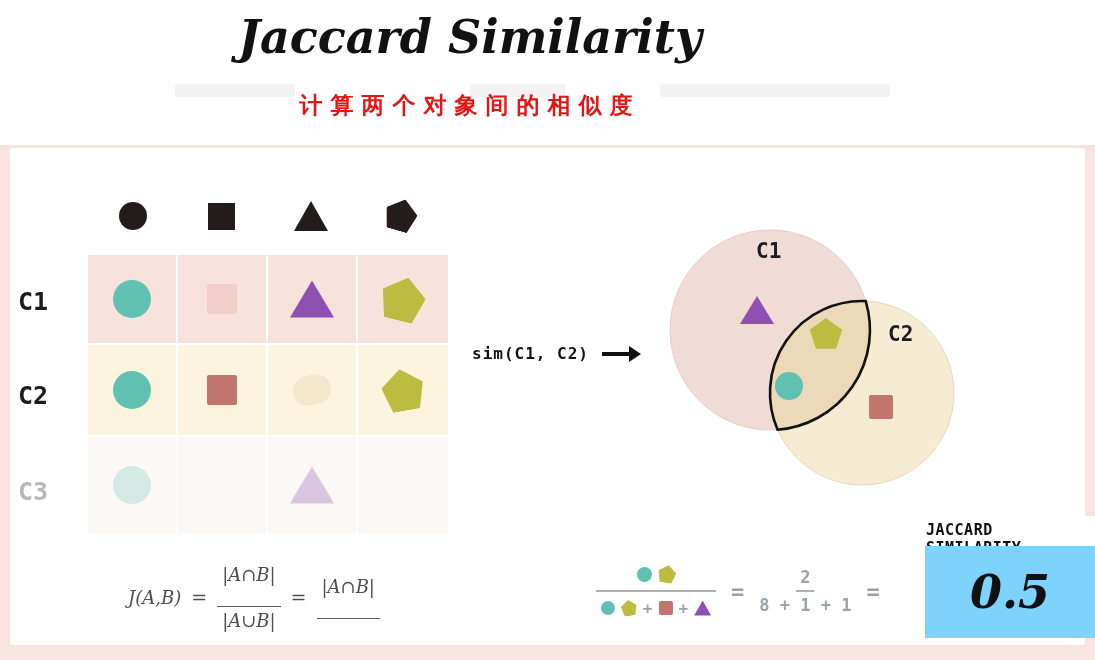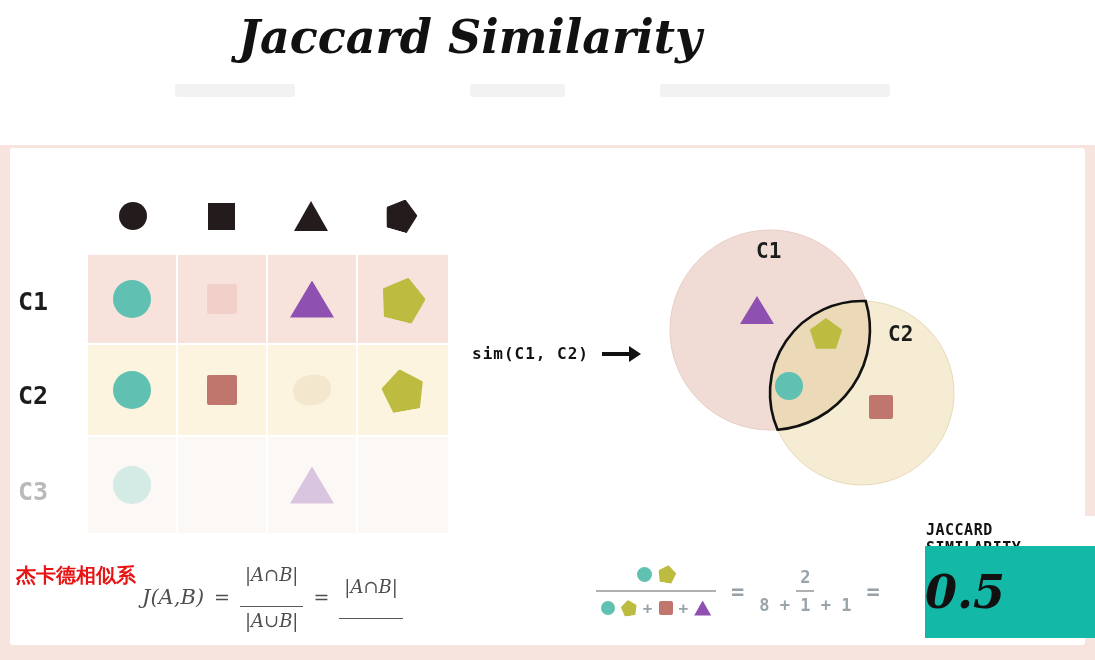--- a/index.html
+++ b/index.html
@@ -72,21 +72,21 @@
   
   .venn { position:absolute; left:640px; top:225px; }
   .venn text { font-family:"DejaVu Sans Mono", monospace; font-weight:bold; font-size:21px; fill:#1c1c1c; }
 
   
   .formula-label { position:absolute; left:16px; top:558px; font-size:20px; font-weight:bold;
                    color:#e81414; line-height:1.75; }
   .formula { position:absolute; left:128px; top:566px; height:62px; display:flex;
              align-items:center; gap:10px; font-family:"DejaVu Serif", serif;
              font-size:18px; color:#4e4e4e; }
-  .f-lhs { font-style:italic; font-size:21px;margin-left:14px; }
+  .f-lhs { font-style:italic; font-size:18px; }
   .f-eq { font-size:19px; }
   .frac { display:inline-flex; flex-direction:column; align-items:center; font-style:italic; }
   .frac .num { padding:0 5px 21px; border-bottom:1.6px solid #5a5a5a; }
   .frac .den { padding-top:3px; }
 
   
   .calc { position:absolute; left:596px; top:560px; height:62px; display:flex;
           align-items:center; gap:15px; }
   .shape-frac { display:flex; flex-direction:column; align-items:center; }
   .sf-num, .sf-den { display:flex; align-items:center; gap:6px; height:24px; }
@@ -103,36 +103,37 @@
            font-size:17px; color:#9aa4ab; }
   .nfrac .num { padding:0 4px 3px; border-bottom:2px solid #b0b0b0; }
   .nfrac .den { padding-top:3px; }
 
   
   .result-strip { position:absolute; left:920px; top:516px; width:175px; height:30px; background:#fff; }
   .result-title { position:absolute; left:926px; top:521px; width:169px;
                   font-family:"DejaVu Sans Mono", monospace; font-weight:bold;
                   font-size:15px; color:#111; letter-spacing:.5px; }
   .result-box { position:absolute; left:925px; top:546px; width:170px; height:92px;
-                background:#14b8a6; display:flex; align-items:center; }
+                background:#7dd3fc; display:flex; align-items:center; justify-content:center; }
   .result-value { font-family:"DejaVu Serif", serif; font-style:italic; font-weight:bold;
                   font-size:46px; color:#111; }
 </style>
 </head>
 <body>
 
 <div class="page">
 
   <div class="banner">
     <div class="title">Jaccard Similarity</div>
     <div class="ghost-row">
       <span class="g1"></span>
       <span class="g2"></span>
       <span class="g3"></span>
     </div>
+    <div class="subtitle">计算两个对象间的相似度</div>
   </div>
 
   <div class="main-panel"></div>
 
   <div class="hdr-shape hdr-circle"></div>
   <div class="hdr-shape hdr-square"></div>
   <div class="hdr-shape hdr-tri"></div>
   <div class="hdr-shape hdr-pent"></div>
 
   <div class="row-label rl1">C1</div>
@@ -189,21 +190,20 @@
     <path d="M 865.7 301.1 A 100 100 0 0 1 777.6 429.7 A 92 92 0 0 1 865.7 301.1 Z" fill="#ecd9b8" stroke="#111111" stroke-width="2.6"></path>
     <polygon points="757,296 740,324 774,324" fill="#8f51b1"></polygon>
     <polygon points="826,318 809.8,329.7 816,348.8 836,348.8 842.2,329.7" fill="#bdbb40"></polygon>
     <circle cx="789" cy="386" r="14" fill="#60c1b3"></circle>
     <rect x="869" y="395" width="24" height="24" rx="2" fill="#c0756d"></rect>
     <text x="756" y="258">C1</text>
     <text x="888" y="341">C2</text>
   </svg>
 
   <div class="formula-label">
-    <div>杰卡德相似系</div>
   </div>
 
   <div class="formula">
     <span class="f-lhs">J(A,B)</span>
     <span class="f-eq">=</span>
     <span class="frac">
       <span class="num">|A∩B|</span>
       <span class="den">|A∪B|</span>
     </span>
     <span class="f-eq">=</span>

